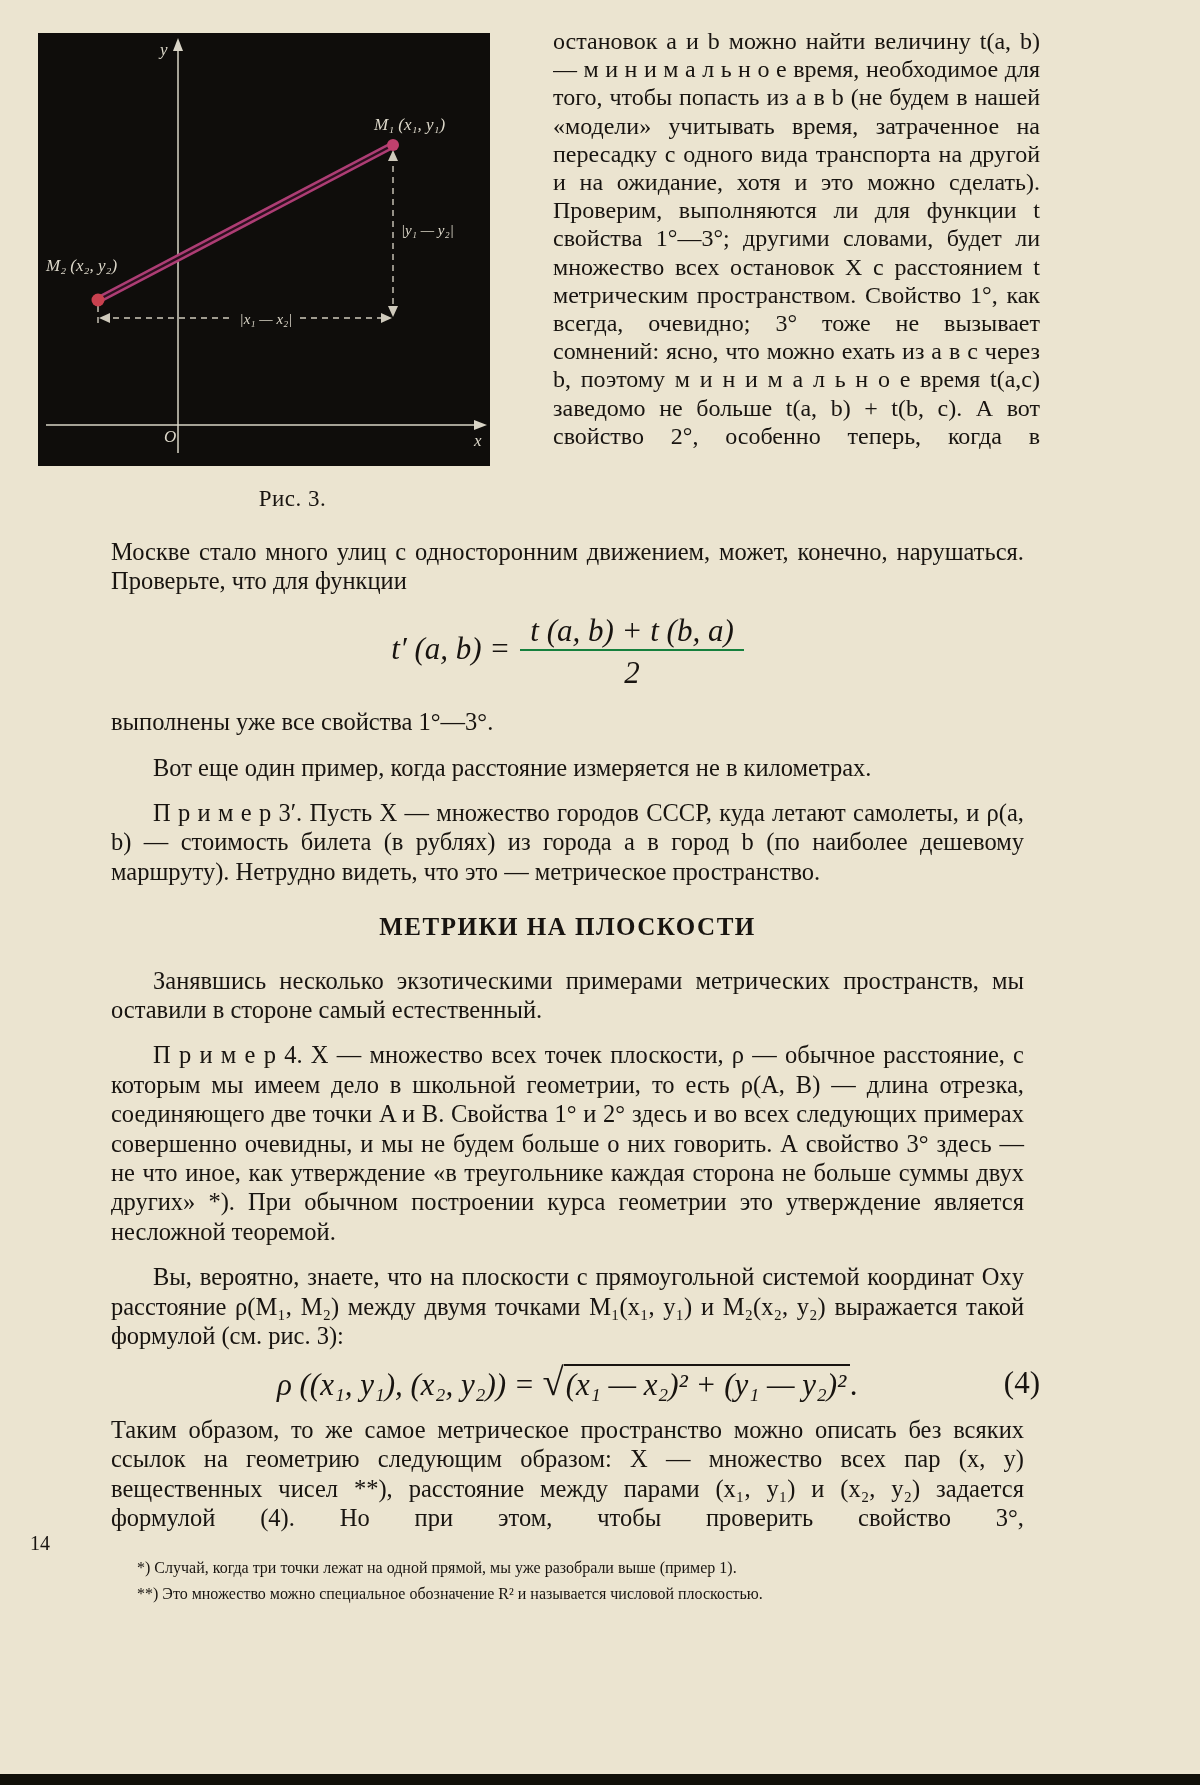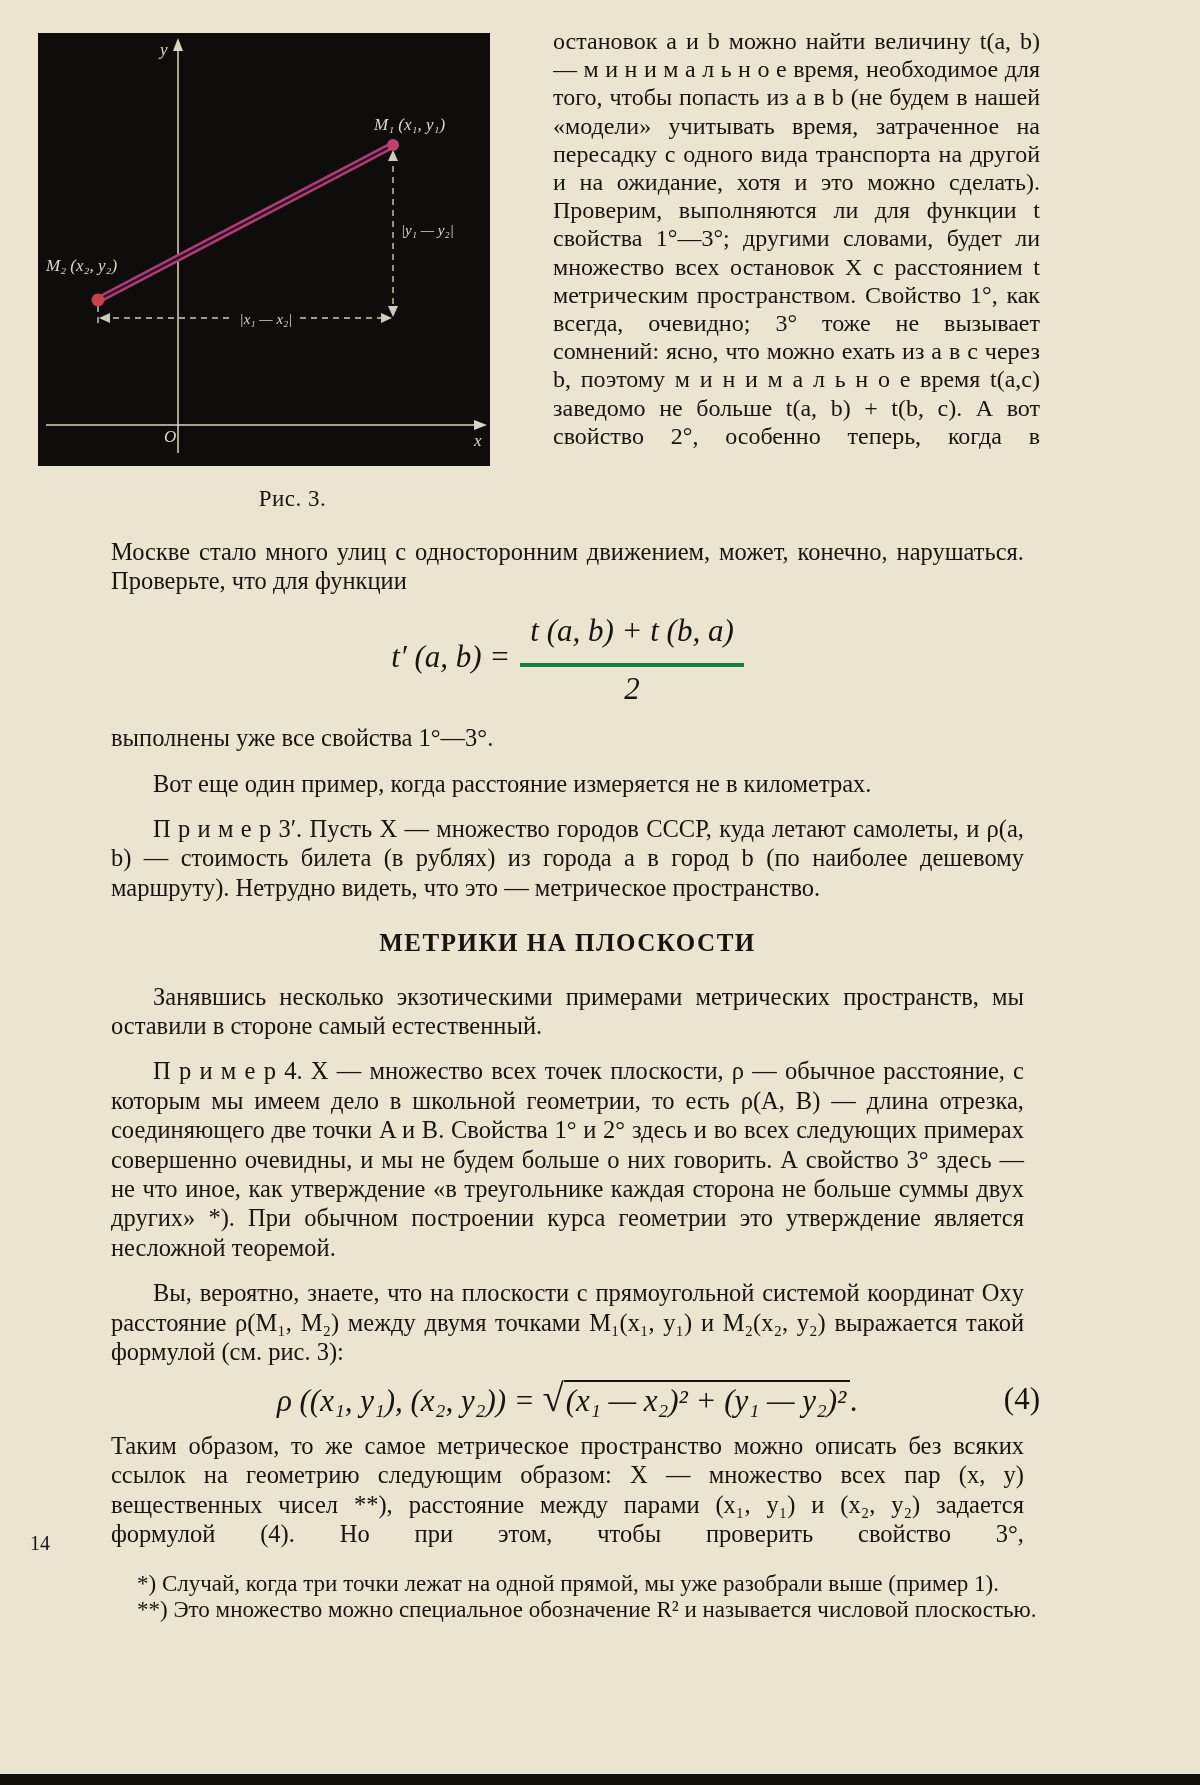--- a/index.html
+++ b/index.html
@@ -42,27 +42,27 @@
     text-align: right; text-align-last: center;
     font-weight: bold; font-size: 25px; letter-spacing: 1.5px;
     margin: 26px 0 24px;
   }
   
   .display-formula {
     position: relative; text-align: center; text-align-last: center;
     font-style: italic; font-size: 31px; margin: 10px 0 8px;
   }
   .frac { display: inline-block; vertical-align: middle; text-align: center; margin-left: 10px; line-height: 1.2; }
-  .frac .num { display: block; border-bottom: 4px solid #15803d; padding: 0 10px 14px; }
+  .frac .num { display: block; border-bottom: 2px solid #15803d; padding: 0 10px 0; }
   .frac .den { display: block; padding-top: 3px; }
   .sqrt-sign { font-size: 1.25em; font-style: normal; }
   .radicand { border-top: 2px solid #181410; padding: 1px 4px 0 2px; }
   .eq-num { position: absolute; right: 0; top: 50%; transform: translateY(-50%); font-style: normal; }
   
-  .footnotes { margin-top: 22px; font-size: 23px; line-height: 26px; text-align: justify; }
+  .footnotes { margin-top: 22px; font-size: 16px; line-height: 26px; text-align: justify; }
   .footnotes p { margin: 0; text-indent: 42px; }
   .page-number { position: absolute; left: 30px; top: 1532px; font-size: 20px; }
   .bottom-strip { position: absolute; left: 0; bottom: 0; width: 100%; height: 11px; background: #111009; }
 </style>
 </head>
 <body>
 
 <div class="page">
 
   <div class="figure-block">

